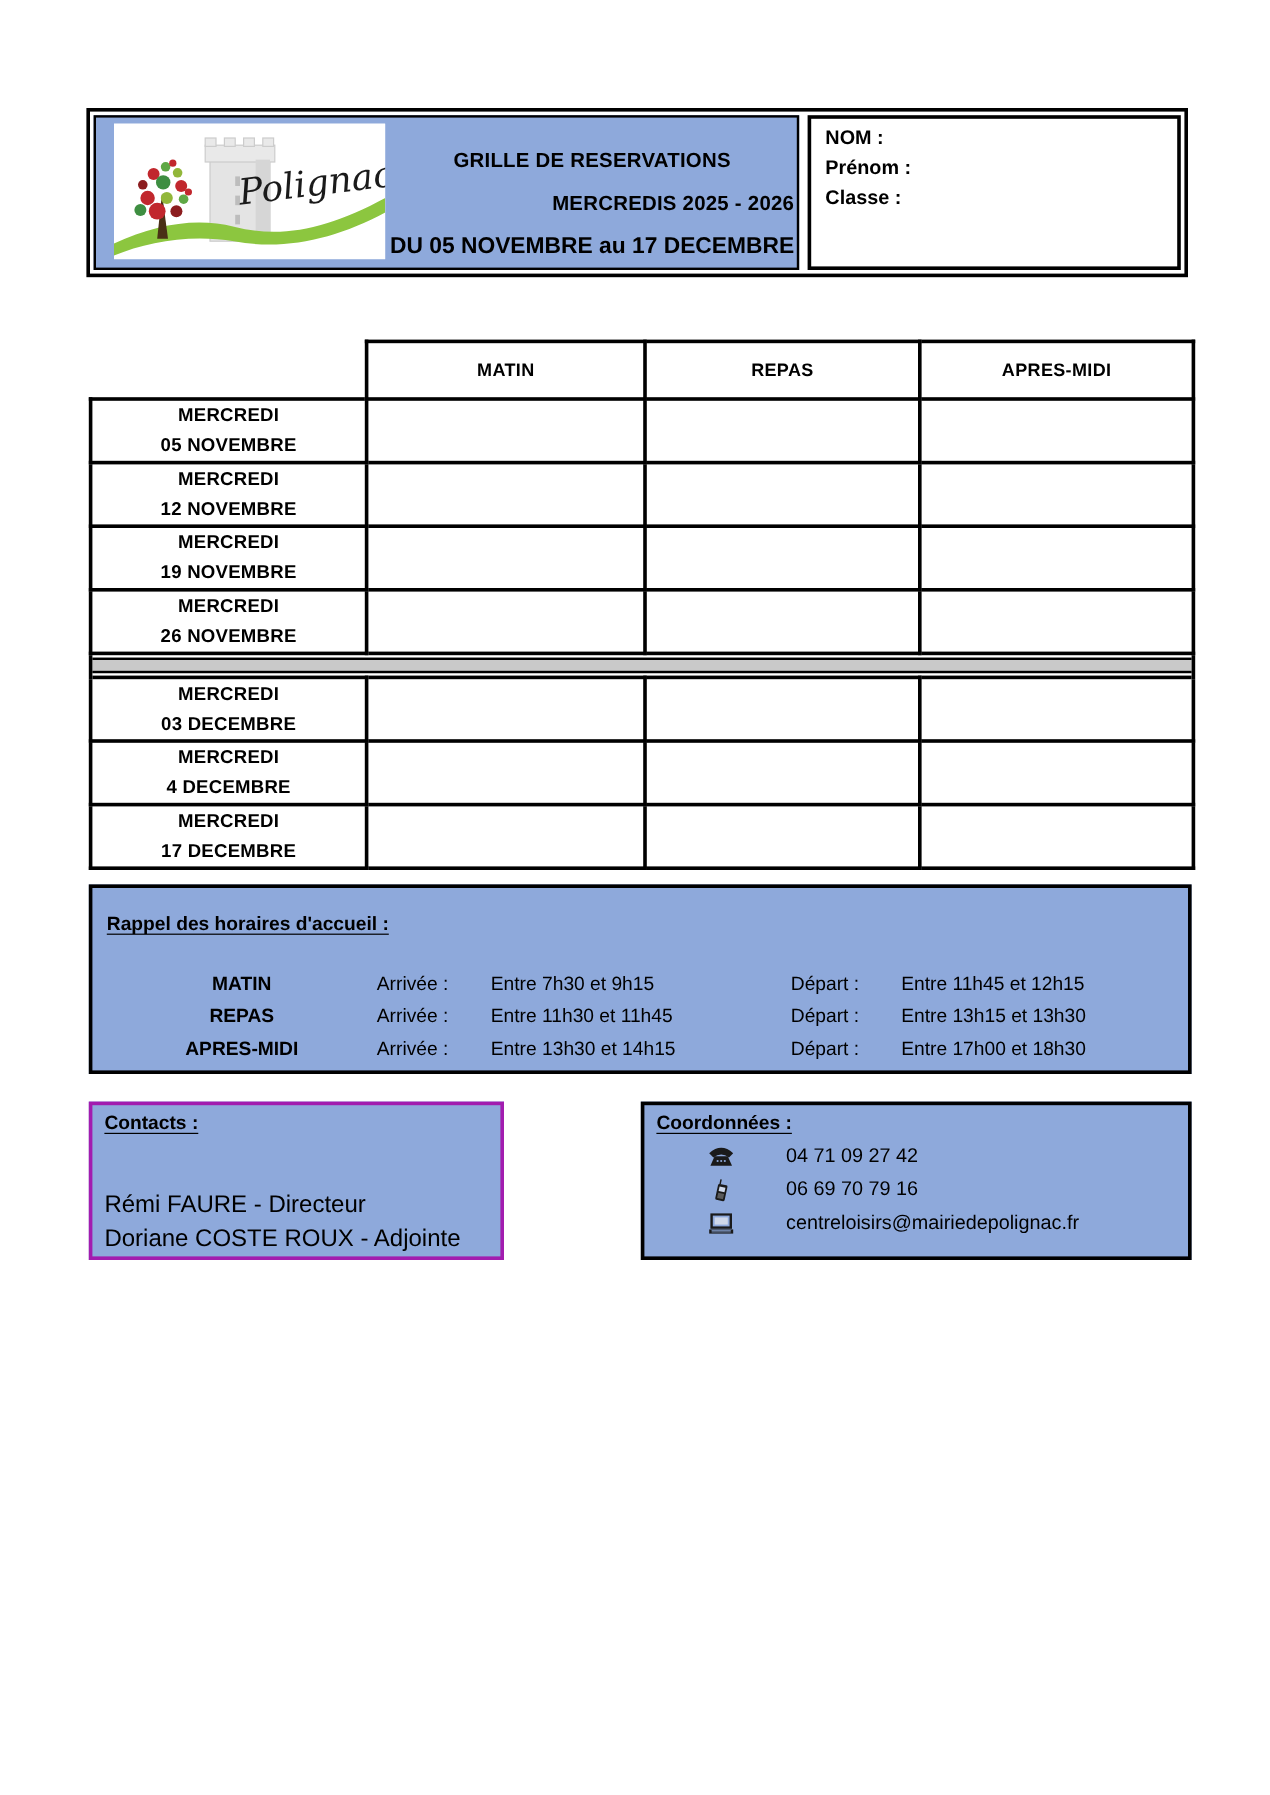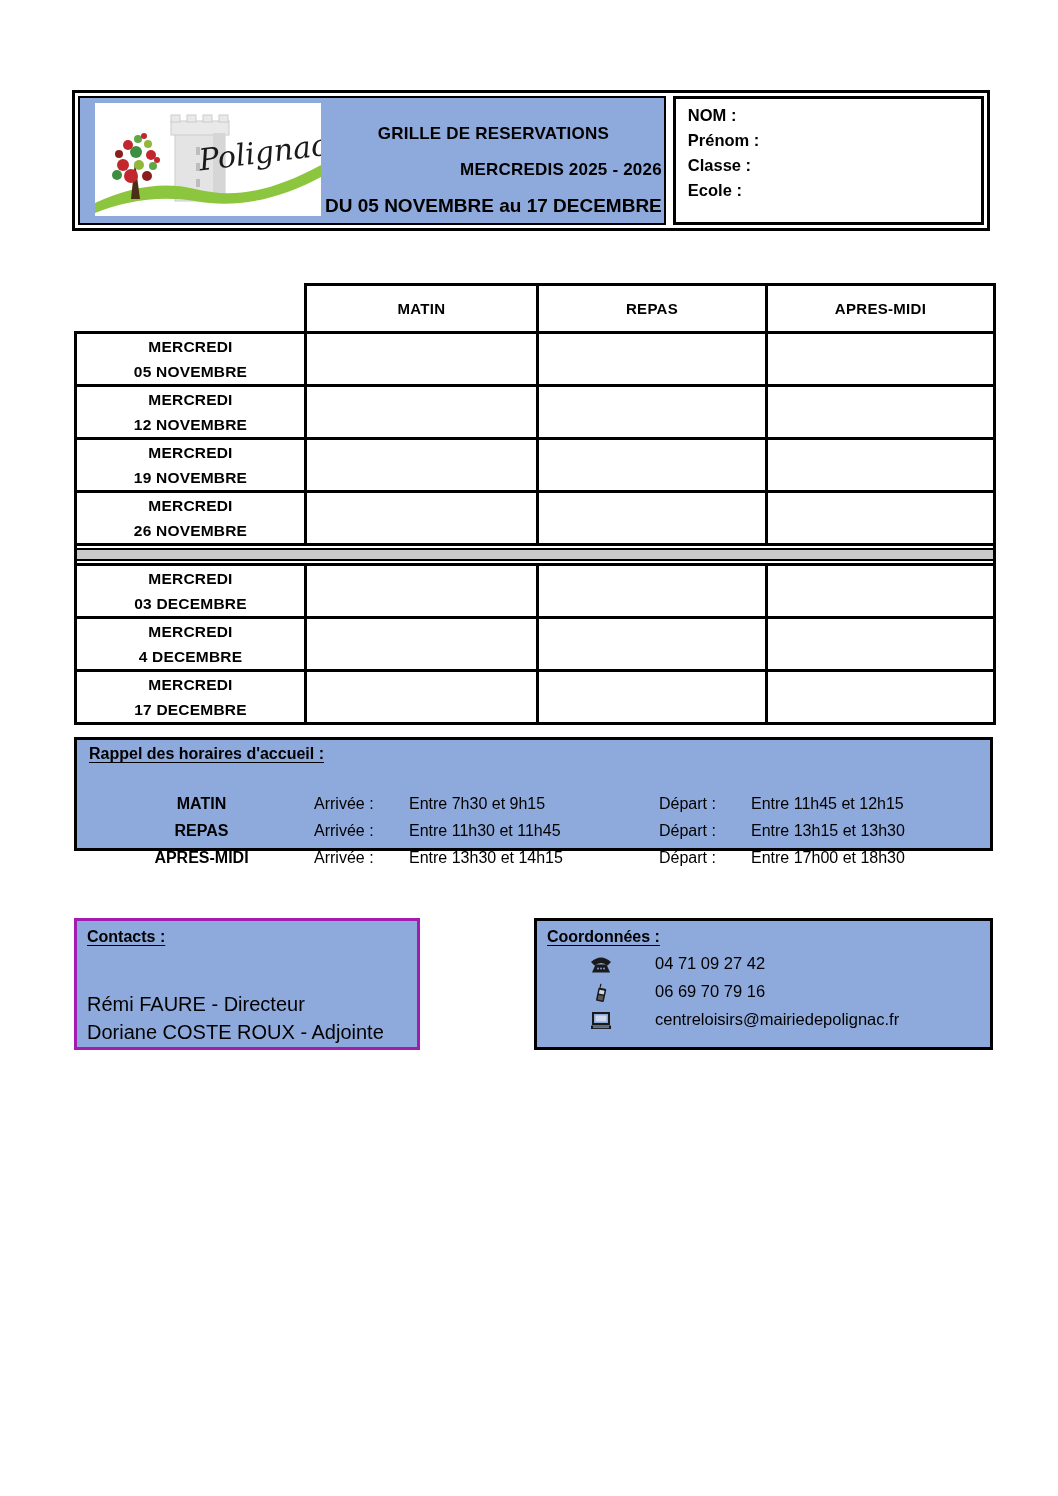--- a/index.html
+++ b/index.html
@@ -56,22 +56,22 @@
   }
   td.rescell { background:#fff; }
   td.sepcell { border-top:none; border-bottom:none;
                border-left:3px solid #000; border-right:3px solid #000;
                padding:2px 0; background:#fff; }
   .sepbar { height:13px; background:#C9C9C9;
             border-top:2px solid #000; border-bottom:2px solid #000; }
 
   
   #horaires {
-    left:74px; top:737px; width:919px; height:114px;
-    background:#8EA9DB; border:3px solid #000; padding:5px 12px;
+    left:74px; top:737px; width:919px; height:158px;
+    background:#8EA9DB; border:3px solid #000; padding:22px 12px;
   }
   .box-title { font-size:16px; font-weight:bold;
                text-decoration:underline; text-underline-offset:3px; }
   .horaires-grid {
     margin-top:27px; display:grid;
     grid-template-columns:225px 95px 250px 92px auto;
     font-size:16px; line-height:27px;
   }
   .hg-label { text-align:center; font-weight:bold; }
 
@@ -146,23 +146,20 @@
   <div class="header-right">
     <div class="field-row">
       <span>NOM :</span>
     </div>
     <div class="field-row">
       <span>Prénom :</span>
     </div>
     <div class="field-row">
       <span>Classe :</span>
     </div>
-    <div class="field-row">
-      <span>Ecole :</span>
-    </div>
   </div>
 </div>
 
 <div id="restable" class="abs">
   <table>
     <colgroup>
         <col class="c0">
         <col class="c1">
         <col class="c2">
         <col class="c3">

